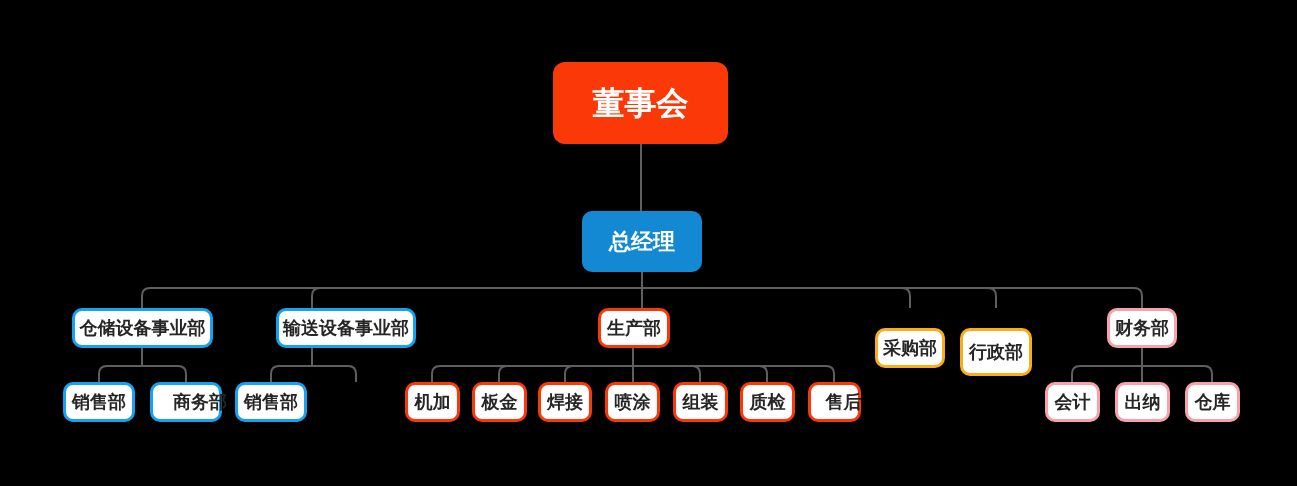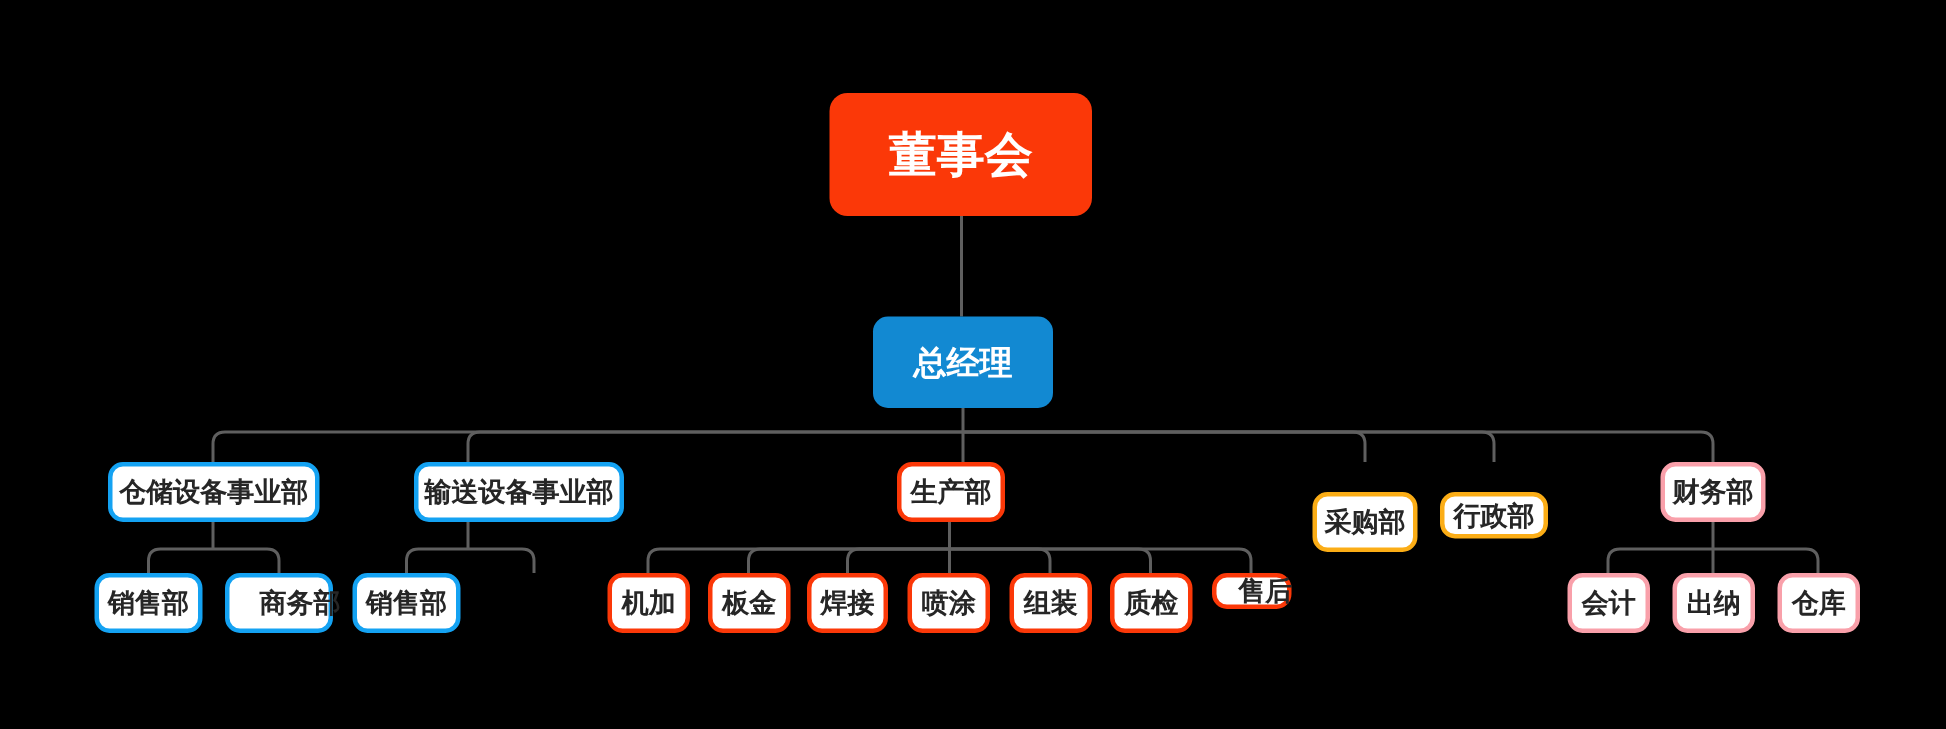--- a/index.html
+++ b/index.html
@@ -87,33 +87,33 @@
   </svg>
 
   <div class="node lvl1" style="left:553px;top:62px;width:175px;height:82px;">董事会</div>
 
   <div class="node lvl2" style="left:582px;top:211px;width:120px;height:61px;">总经理</div>
 
   <div class="node b-blue" style="left:72px;top:308px;width:141px;height:40px;">仓储设备事业部</div>
   <div class="node b-blue" style="left:242px;top:308px;width:140px;height:40px;margin-left:34px;">输送设备事业部</div>
   <div class="node b-red" style="left:598px;top:308px;width:72px;height:40px;">生产部</div>
   <div class="node b-orange" style="left:875px;top:308px;width:70px;height:40px;">采购部</div>
-  <div class="node b-orange" style="left:960px;top:308px;width:72px;height:31px;">行政部</div>
+  <div class="node b-orange" style="left:960px;top:308px;width:72px;height:48px;">行政部</div>
   <div class="node b-pink" style="left:1107px;top:308px;width:70px;height:40px;">财务部</div>
 
   <div class="node b-blue" style="left:63px;top:382px;width:72px;height:40px;">销售部</div>
   <div class="node b-blue" style="left:150px;top:382px;width:72px;height:40px;padding-left:28px;">商务部</div>
 
   <div class="node b-blue" style="left:235px;top:382px;width:72px;height:40px;">销售部</div>
 
   <div class="node b-red" style="left:405px;top:382px;width:55px;height:40px;">机加</div>
   <div class="node b-red" style="left:472px;top:382px;width:55px;height:40px;">板金</div>
   <div class="node b-red" style="left:538px;top:382px;width:54px;height:40px;">焊接</div>
   <div class="node b-red" style="left:605px;top:382px;width:55px;height:40px;">喷涂</div>
   <div class="node b-red" style="left:673px;top:382px;width:55px;height:40px;">组装</div>
   <div class="node b-red" style="left:740px;top:382px;width:55px;height:40px;">质检</div>
-  <div class="node b-red" style="left:808px;top:382px;width:53px;height:24px;padding-left:18px;">售后</div>
+  <div class="node b-red" style="left:808px;top:382px;width:53px;height:40px;padding-left:18px;">售后</div>
 
   <div class="node b-pink" style="left:1045px;top:382px;width:55px;height:40px;">会计</div>
   <div class="node b-pink" style="left:1115px;top:382px;width:55px;height:40px;">出纳</div>
   <div class="node b-pink" style="left:1185px;top:382px;width:55px;height:40px;">仓库</div>
 
 </div>
 
 </body></html>

